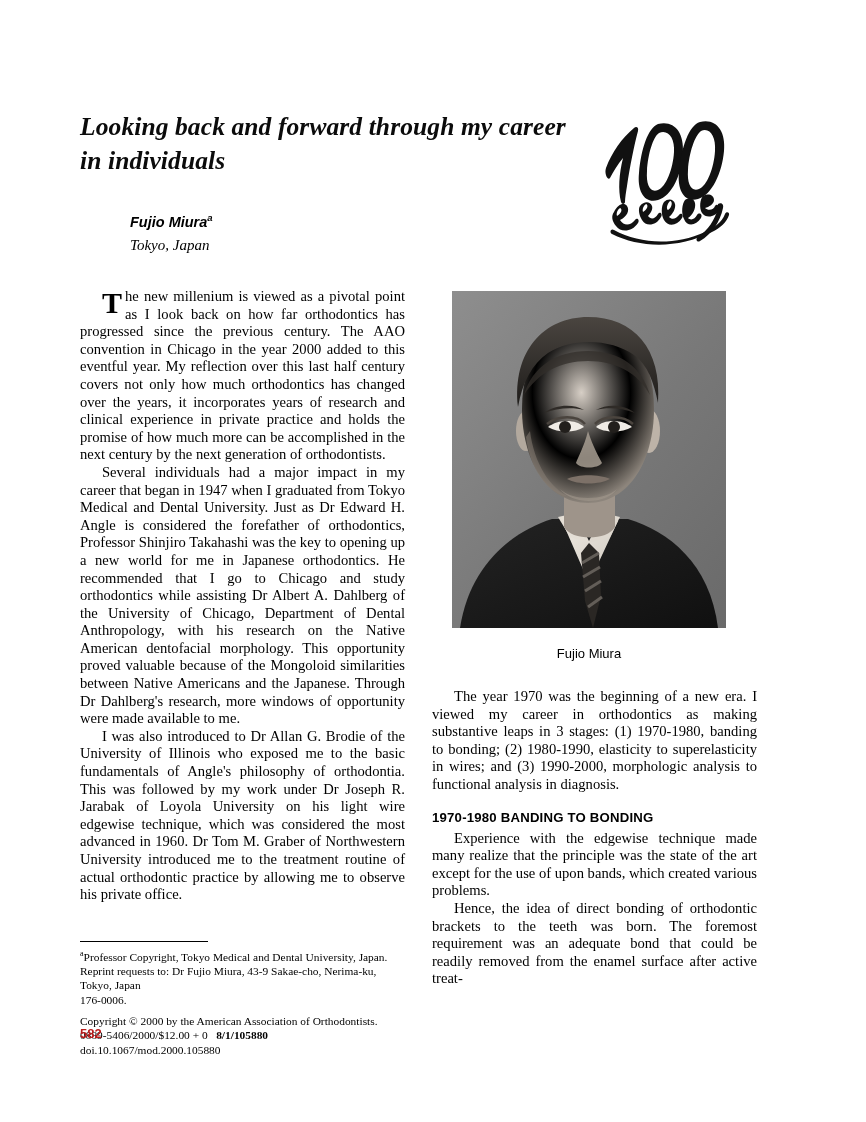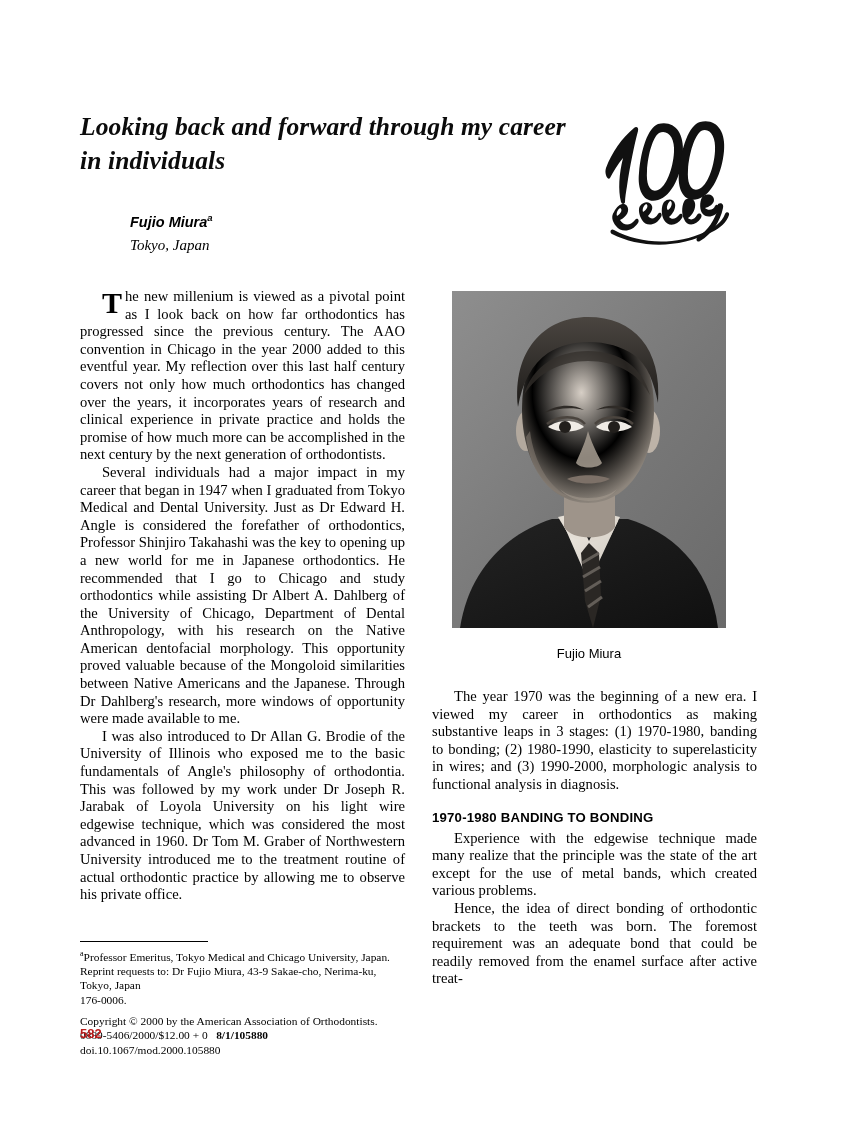--- a/index.html
+++ b/index.html
@@ -306,27 +306,27 @@
 
         <path d="M78 140 C82 172, 98 198, 118 206 C96 204, 78 178, 74 146 Z" fill="#8b8178" opacity="0.5"></path>
       </svg>
     </div>
     <div class="photo-caption">Fujio Miura</div>
   </div>
 
   <div class="col-right-lower">
     <p class="body-text">The year 1970 was the beginning of a new era. I viewed my career in orthodontics as making substantive leaps in 3 stages: (1) 1970-1980, banding to bonding; (2) 1980-1990, elasticity to superelasticity in wires; and (3) 1990-2000, morphologic analysis to functional analysis in diagnosis.</p>
     <div class="section-head">1970-1980 BANDING TO BONDING</div>
-    <p class="body-text">Experience with the edgewise technique made many realize that the principle was the state of the art except for the use of metal bands, which created various problems.</p>
+    <p class="body-text">Experience with the edgewise technique made many realize that the principle was the state of the art except for the use of upon bands, which created various problems.</p>
     <p class="body-text">Hence, the idea of direct bonding of orthodontic brackets to the teeth was born. The foremost requirement was an adequate bond that could be readily removed from the enamel surface after active treat-</p>
   </div>
 
   <div class="footnotes">
     <hr>
-    <p class="fn-line"><sup>a</sup><span>Professor Emeritus, Tokyo Medical and Chicago University, Japan.</span></p>
+    <p class="fn-line"><sup>a</sup><span>Professor Copyright, Tokyo Medical and Dental University, Japan.</span></p>
     <p class="fn-line">Reprint requests to: Dr Fujio Miura, 43-9 Sakae-cho, Nerima-ku, Tokyo, Japan</p>
     <p class="fn-line">176-0006.</p>
     <div class="fn-gap"></div>
     <p class="fn-line">Copyright © 2000 by the American Association of Orthodontists.</p>
     <p class="fn-line"><span>0889-5406/2000/$12.00 + 0</span>&nbsp;&nbsp;&nbsp;<span class="fn-bold">8/1/105880</span></p>
     <p class="fn-line">doi.10.1067/mod.2000.105880</p>
   </div>
 
   <div class="page-number">582</div>
 

